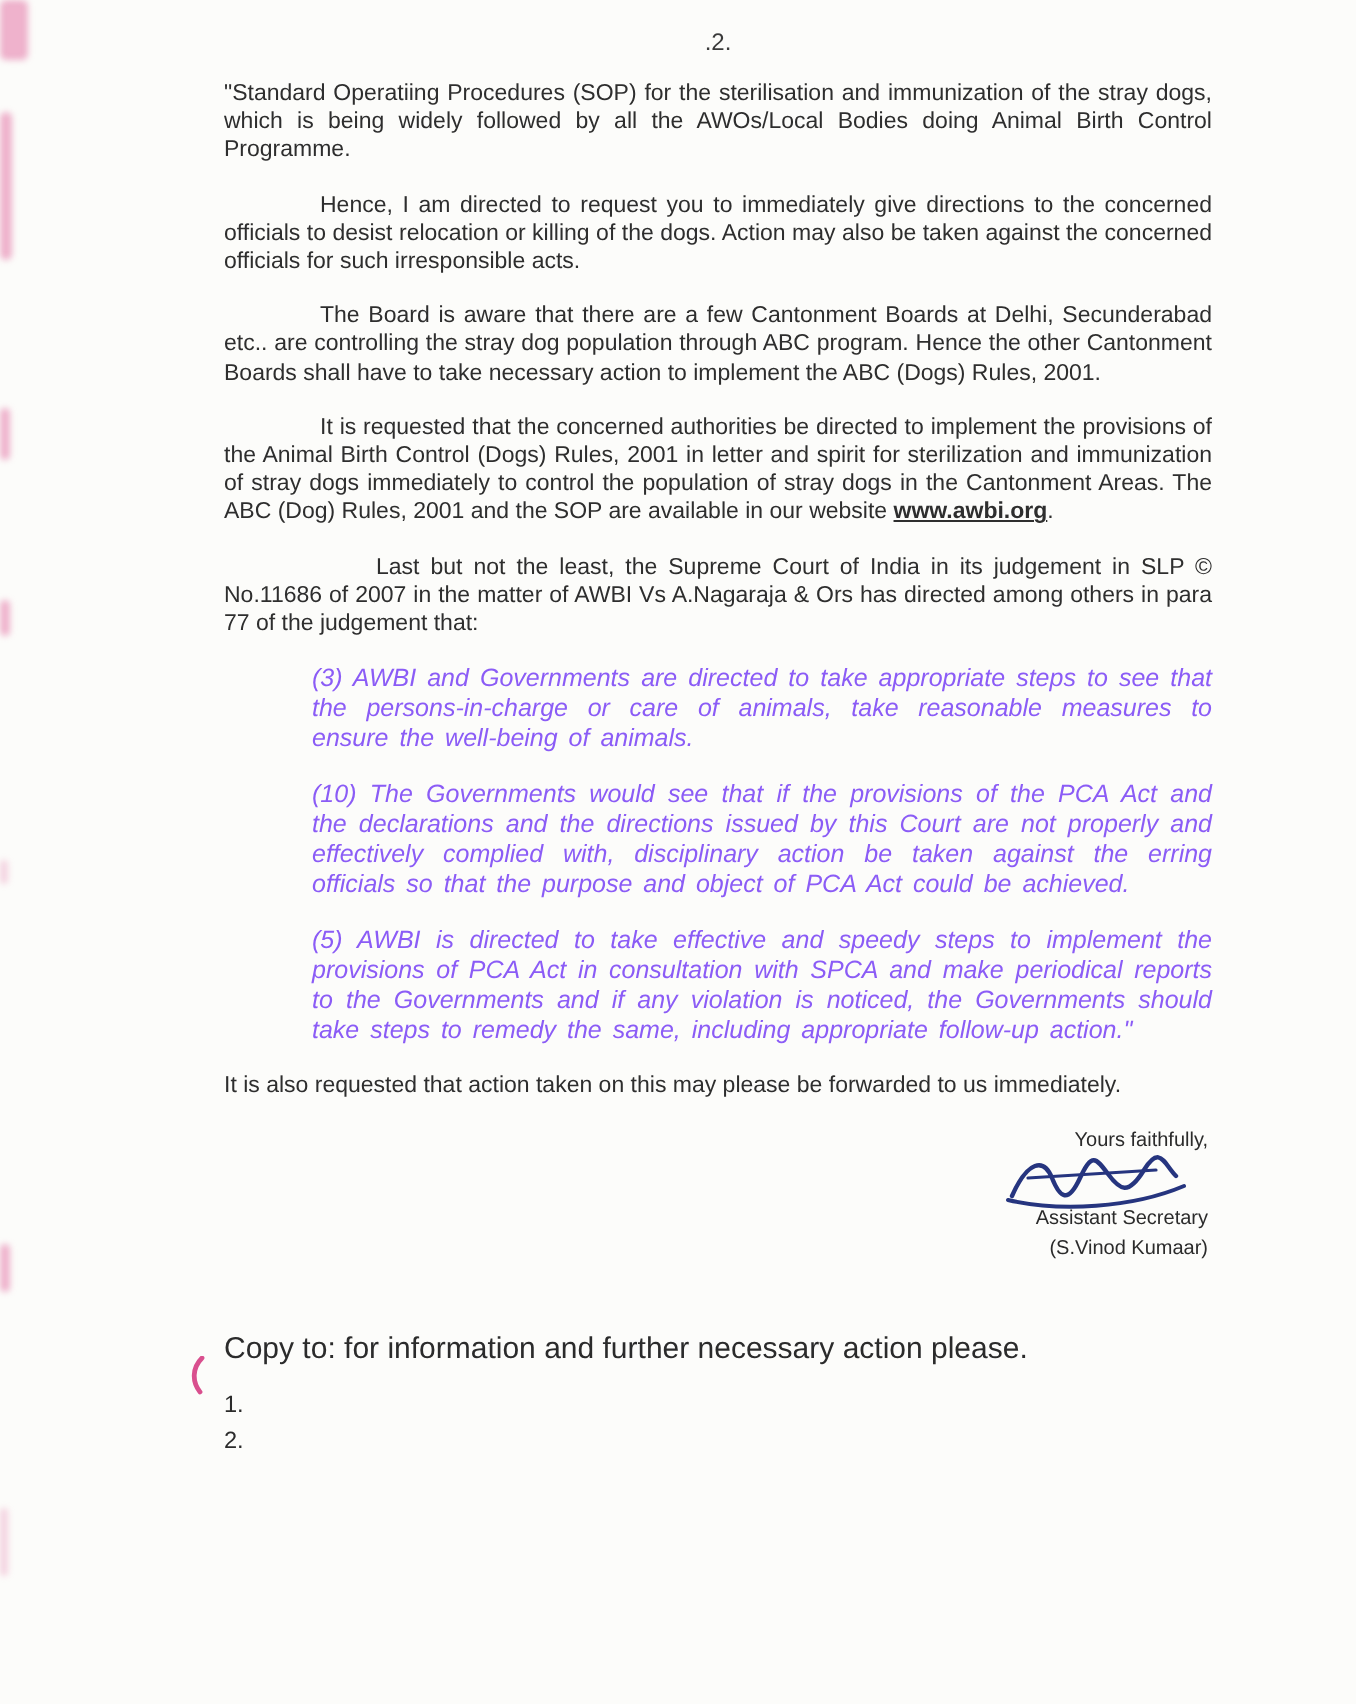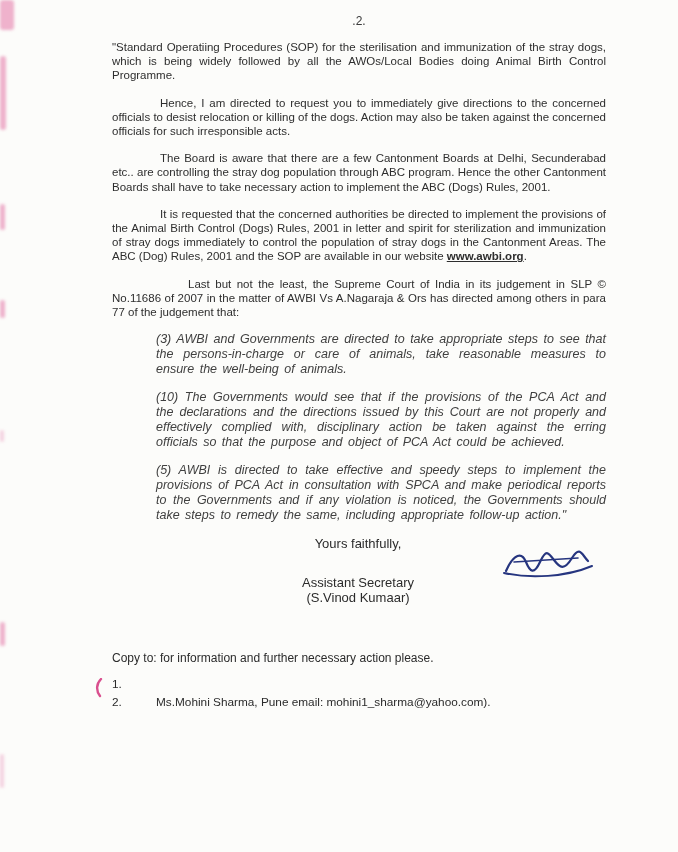--- a/index.html
+++ b/index.html
@@ -24,33 +24,33 @@
   }
   p.indent { text-indent:48px; }
   p.indent-lg { text-indent:76px;margin-top:11px; }
   p.quote-para {
     margin:0 0 13px 44px;
     font-size:12.5px;
     line-height:15px;
     font-style:italic;
     text-align:justify;
     word-spacing:2px;
-    color:#404040;
+    color:#8b5cf6;
   }
   .weblink { text-decoration:underline;font-weight:bold; }
   .closing { margin-top:1px; }
   .sig-block {
-    text-align:center;
-    font-size:13px;
+    text-align:right;
+    font-size:10px;
     line-height:15px;
     margin-top:8px;
     padding-right:2px;
   }
   .sig-scribble { display:block; margin:-2px 8px -4px auto; }
-  .copy-note { font-size:12px; margin-top:46px; }
+  .copy-note { font-size:15px; margin-top:34px; }
   .cc-list { margin-top:12px; }
   .cc-row { display:flex; font-size:11.8px; line-height:15.5px; margin-top:2px; }
   .cc-num { width:44px; flex:0 0 44px; }
   .artifact { position:absolute; pointer-events:none; }
   .pink-blob { background:rgba(226,104,158,0.5); filter:blur(1.5px); border-radius:3px; }
   .pink-faint { background:rgba(226,104,158,0.28); }
 </style>
 </head>
 <body>
 
@@ -78,37 +78,37 @@
     <p class="body-para indent">The Board is aware that there are a few Cantonment Boards at Delhi, Secunderabad etc.. are controlling the stray dog population through ABC program. Hence the other Cantonment Boards shall have to take necessary action to implement the ABC (Dogs) Rules, 2001.</p>
 
     <p class="body-para indent"><span>It is requested that the concerned authorities be directed to implement the provisions of the Animal Birth Control (Dogs) Rules, 2001 in letter and spirit for sterilization and immunization of stray dogs immediately to control the population of stray dogs in the Cantonment Areas. The ABC (Dog) Rules, 2001 and the SOP are available in our website </span><span class="weblink">www.awbi.org</span><span>.</span></p>
 
     <p class="body-para indent-lg">Last but not the least, the Supreme Court of India in its judgement in SLP © No.11686 of 2007 in the matter of AWBI Vs A.Nagaraja &amp; Ors has directed among others in para 77 of the judgement that:</p>
 
     <p class="quote-para">(3) AWBI and Governments are directed to take appropriate steps to see that the persons-in-charge or care of animals, take reasonable measures to ensure the well-being of animals.</p>
     <p class="quote-para">(10) The Governments would see that if the provisions of the PCA Act and the declarations and the directions issued by this Court are not properly and effectively complied with, disciplinary action be taken against the erring officials so that the purpose and object of PCA Act could be achieved.</p>
     <p class="quote-para">(5) AWBI is directed to take effective and speedy steps to implement the provisions of PCA Act in consultation with SPCA and make periodical reports to the Governments and if any violation is noticed, the Governments should take steps to remedy the same, including appropriate follow-up action."</p>
 
+    <p class="body-para closing">It is also requested that action taken on this may please be forwarded to us immediately.</p>
 
     <div class="sig-block">
       <div>Yours faithfully,</div>
       <svg class="sig-scribble" width="96" height="30" viewBox="0 0 96 30">
         <path d="M6 22 C 14 4, 22 3, 26 13 S 34 26, 40 13 S 48 3, 54 11 S 64 22, 72 9 S 82 6, 88 12" stroke="#26357f" stroke-width="2.2" fill="none" stroke-linecap="round"></path>
         <path d="M4 24 C 30 30, 66 28, 92 17" stroke="#26357f" stroke-width="2" fill="none" stroke-linecap="round"></path>
         <path d="M14 13 L 78 9" stroke="#26357f" stroke-width="1.6" fill="none" stroke-linecap="round"></path>
       </svg>
       <div>Assistant Secretary</div>
       <div>(S.Vinod Kumaar)</div>
     </div>
 
     <div class="copy-note">Copy to: for information and further necessary action please.</div>
 
     <div class="cc-list">
       <div class="cc-row">
         <span class="cc-num">1.</span>
       </div>
       <div class="cc-row">
         <span class="cc-num">2.</span>
-        <span>Ms.Mohini Sharma, Pune email: mohini1_sharma@yahoo.com).</span>
       </div>
     </div>
   </div>
 </div>
 
 </body></html>

